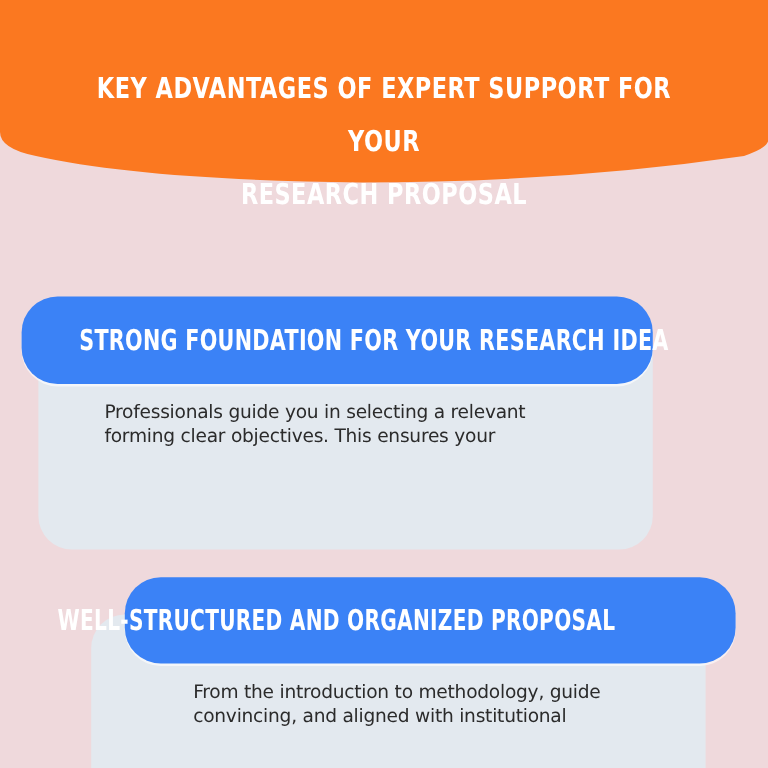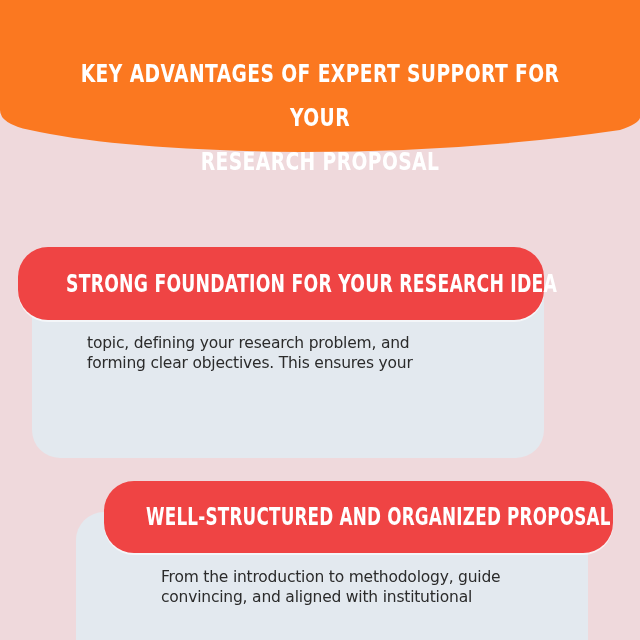--- a/index.html
+++ b/index.html
@@ -1,44 +1,44 @@
 <!DOCTYPE html>
 <html><head>
 <meta charset="utf-8">
 <style>
   html, body { margin:0; padding:0; }
   body { width:640px; height:640px; overflow:hidden; background:#efd9dc; position:relative; font-family:"Liberation Sans", sans-serif; }
   .header-shape { position:absolute; left:0; top:0; width:640px; height:160px; }
   .title { position:absolute; left:0; top:52px; width:640px; text-align:center; color:#fff; font-family:"DejaVu Sans", sans-serif; font-weight:bold; font-size:24px; line-height:44px; letter-spacing:0.5px; transform:scaleX(0.78); transform-origin:center top; text-transform:uppercase; }
   .card { position:absolute; background:#e3e9ef; border-radius:28px; }
-  .pill { position:absolute; background:#ef4444; border-radius:30px; color:#fff; display:flex; align-items:center; box-shadow:0 2px 0 rgba(255,255,255,0.6); }
+  .pill { position:absolute; background:#3b82f6; border-radius:30px; color:#fff; display:flex; align-items:center; box-shadow:0 2px 0 rgba(255,255,255,0.6); }
   .pill span { font-family:"DejaVu Sans", sans-serif; font-weight:bold; font-size:24px; white-space:nowrap; display:inline-block; transform-origin:left center; letter-spacing:0.3px; }
   .body-text { position:absolute; color:#2b2b2b; font-family:"DejaVu Sans", sans-serif; font-size:15.5px; line-height:19.5px; letter-spacing:-0.2px; }
 </style>
 </head>
 <body>
 
 <svg class="header-shape" viewBox="0 0 640 160" width="640" height="160">
   <path d="M0,0 L640,0 L640,118 Q638,124 620,130 Q470,152 300,152 Q120,150 30,130 Q0,124 0,110 Z" fill="#fb7820"></path>
 </svg>
 
 <div class="title">
   <div>Key Advantages of Expert Support for Your</div>
   <div>Research Proposal</div>
 </div>
 
 <div class="card" style="left:32px; top:272px; width:512px; height:186px;"></div>
 <div class="pill" style="left:18px; top:247px; width:526px; height:73px;">
   <span style="margin-left:48px; transform:scaleX(0.72); text-transform:uppercase;">Strong Foundation for Your Research Idea</span>
 </div>
 <div class="body-text" style="left:87px; top:334px;">
-  <div>topic, defining your research problem, and</div>
+  <div>Professionals guide you in selecting a relevant</div>
   <div>forming clear objectives. This ensures your</div>
 </div>
 
 <div class="card" style="left:76px; top:512px; width:512px; height:200px;"></div>
-<div class="pill" style="left:104px; top:481px; width:509px; height:72px;">
+<div class="pill" style="left:104px; top:481px; width:509px; height:72px;justify-content:center;">
   <span style="margin-left:42px; transform:scaleX(0.7); text-transform:uppercase;">Well-Structured and Organized Proposal</span>
 </div>
 <div class="body-text" style="left:161px; top:568px;">
   <div>From the introduction to methodology, guide</div>
   <div>convincing, and aligned with institutional</div>
 </div>
 
 </body></html>

